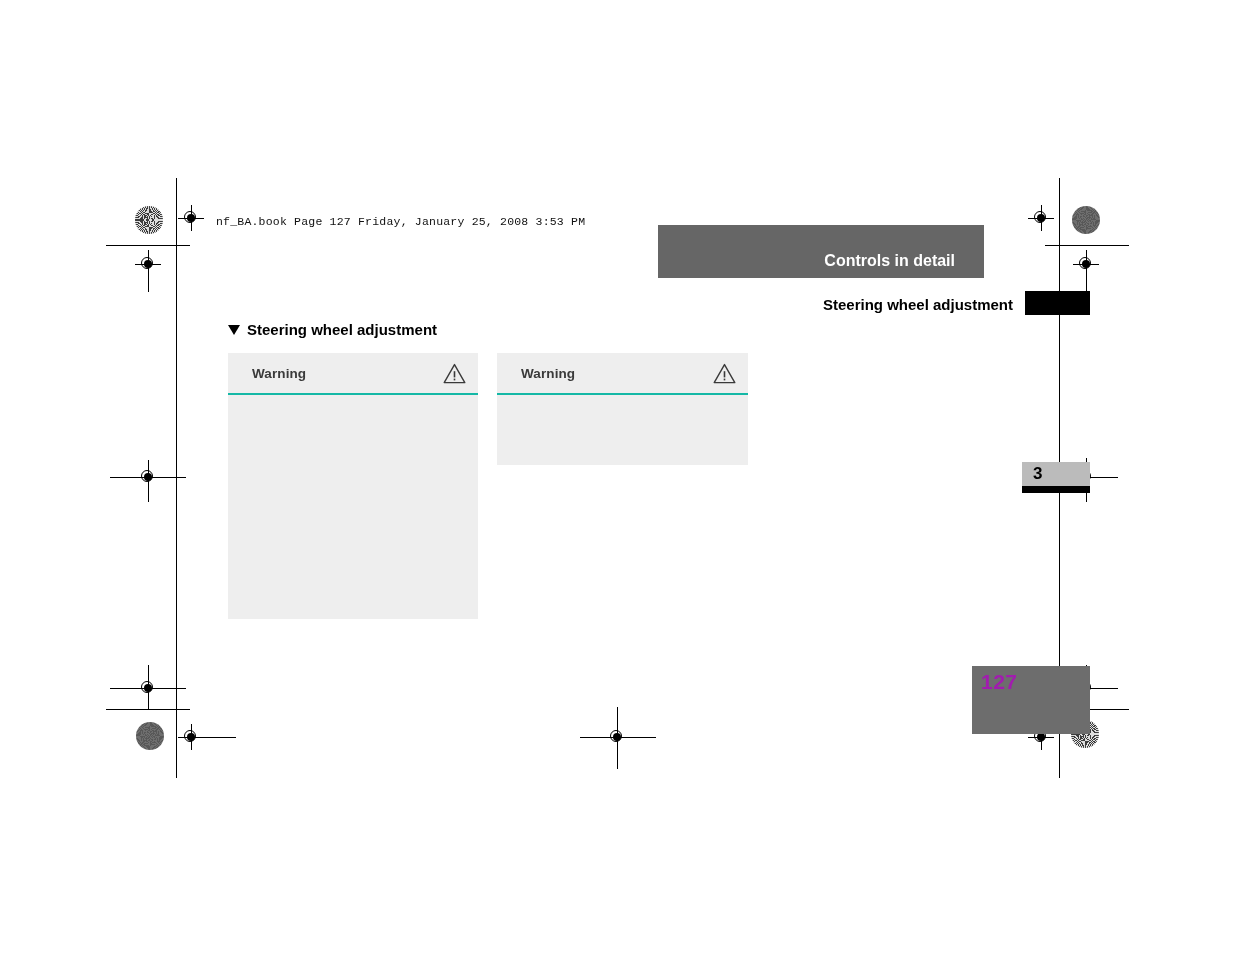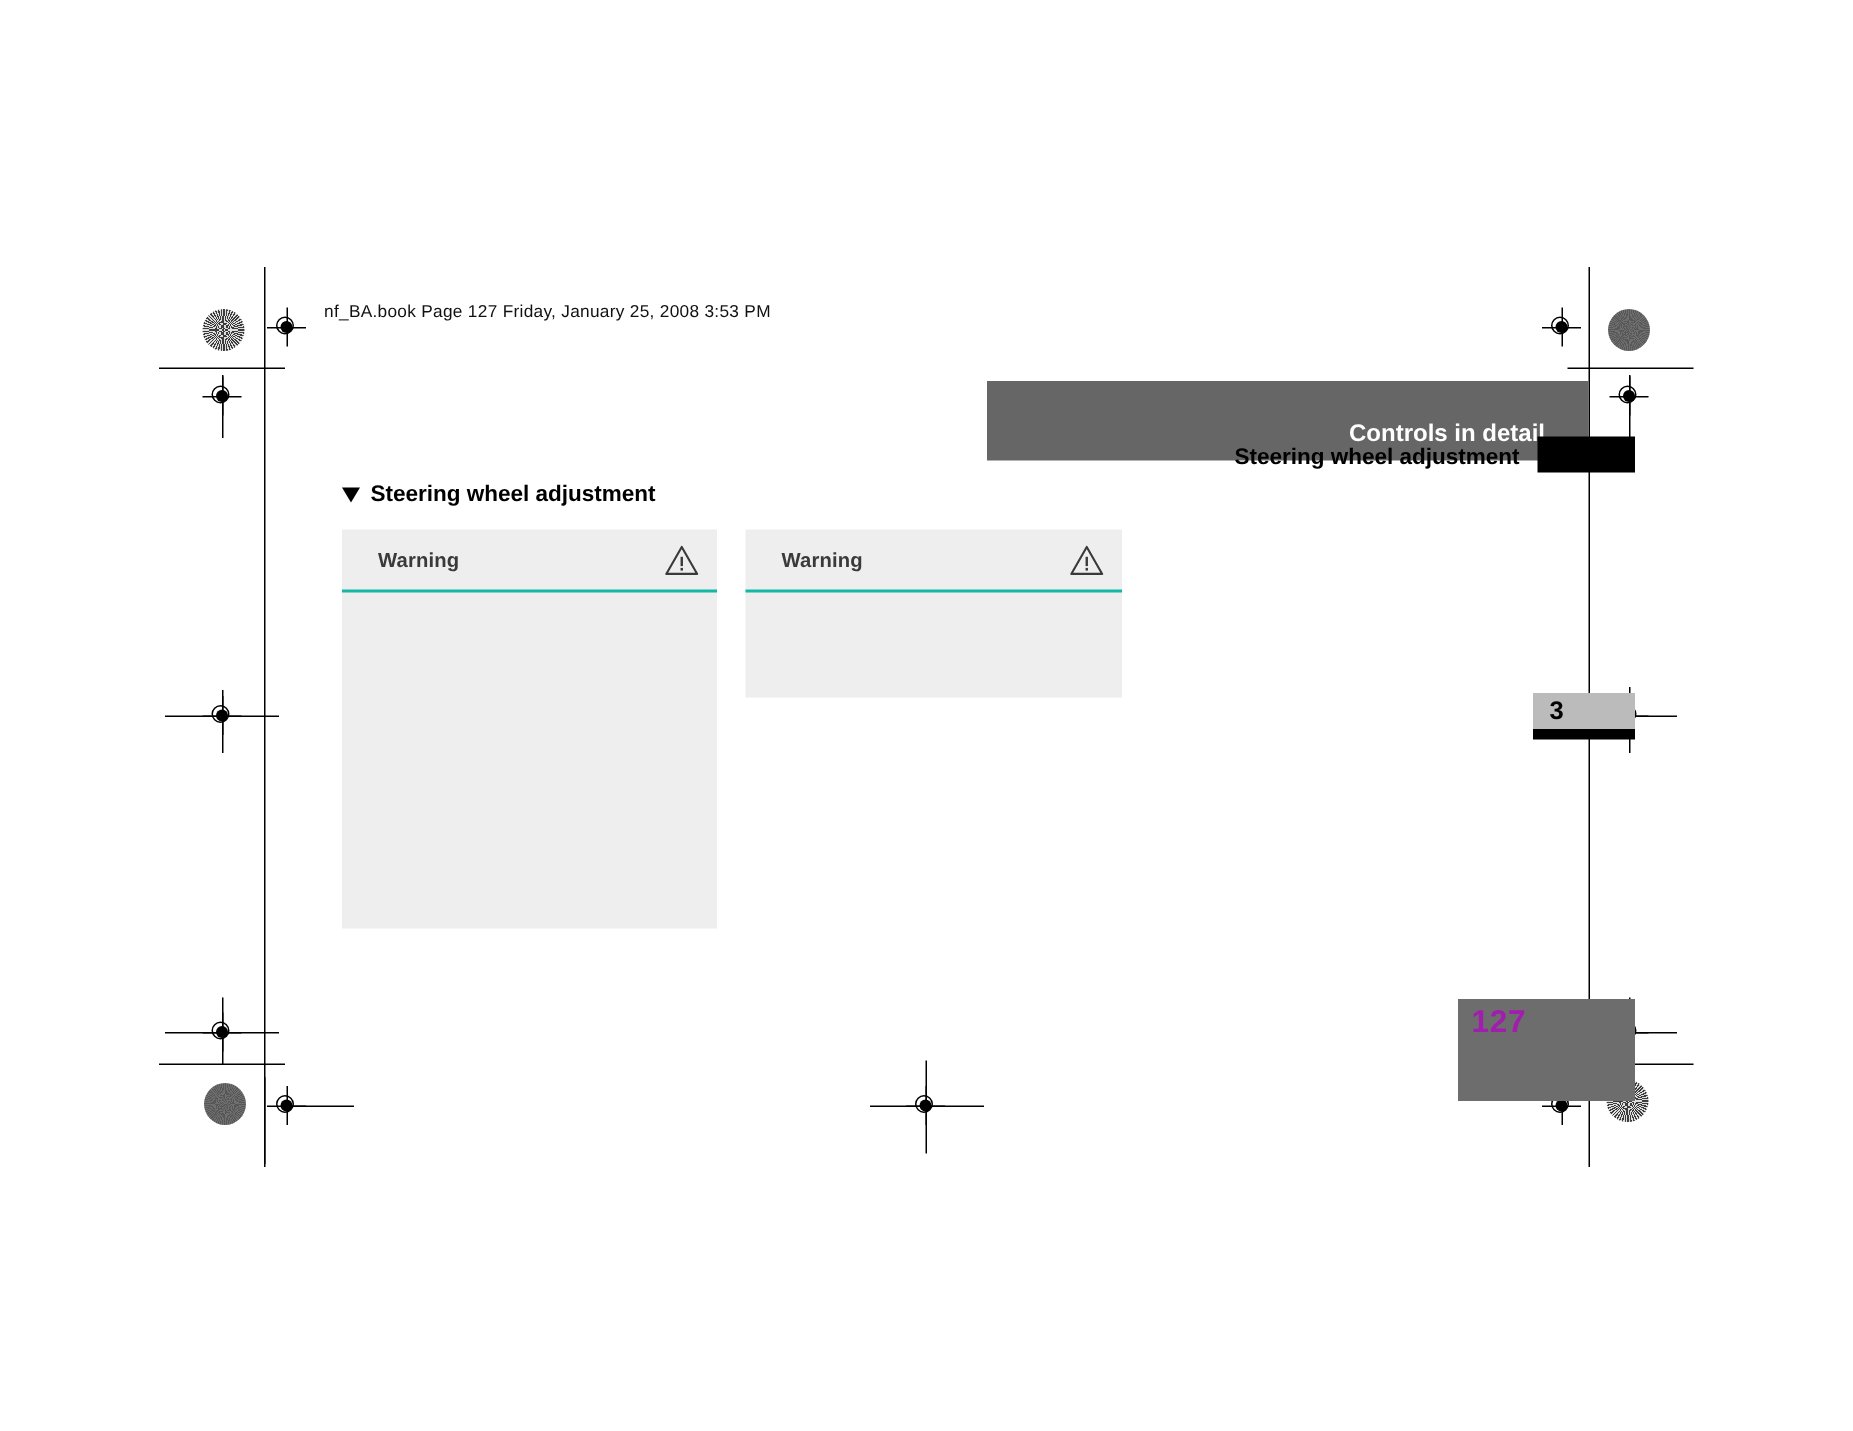--- a/index.html
+++ b/index.html
@@ -295,23 +295,23 @@
       <div class="cr-v"></div>
     <div class="ring"></div>
       <div class="dot"></div>
   </div>
 
   <div class="starburst" style="left:135px; top:206px;"></div>
   <div class="starburst dark" style="left:136px; top:722px;"></div>
   <div class="starburst dark" style="left:1072px; top:206px;"></div>
   <div class="starburst" style="left:1071px; top:720px;"></div>
 
-  <div class="slug" style="left:216px; top:202px;">nf_BA.book  Page 127  Friday, January 25, 2008  3:53 PM</div>
-
-  <div class="header-bar" style="left:658px; top:254px; width:401px; height:53px;">
+  <div class="slug" style="left:216px; top:215px;font-family:Liberation Mono, monospace;">nf_BA.book  Page 127  Friday, January 25, 2008  3:53 PM</div>
+
+  <div class="header-bar" style="left:658px; top:225px; width:326px; height:53px;">
     <div class="header-bar-title">Controls in detail</div>
   </div>
   <div class="header-black-tab" style="left:1025px; top:291px; width:65px; height:24px;"></div>
   <div class="header-sub" style="left:700px; top:296px; width:313px;">Steering wheel adjustment</div>
 
   <div class="section-heading" style="left:228px; top:321px;">
     <span class="tri-down"></span>
     <span>Steering wheel adjustment</span>
   </div>
 

